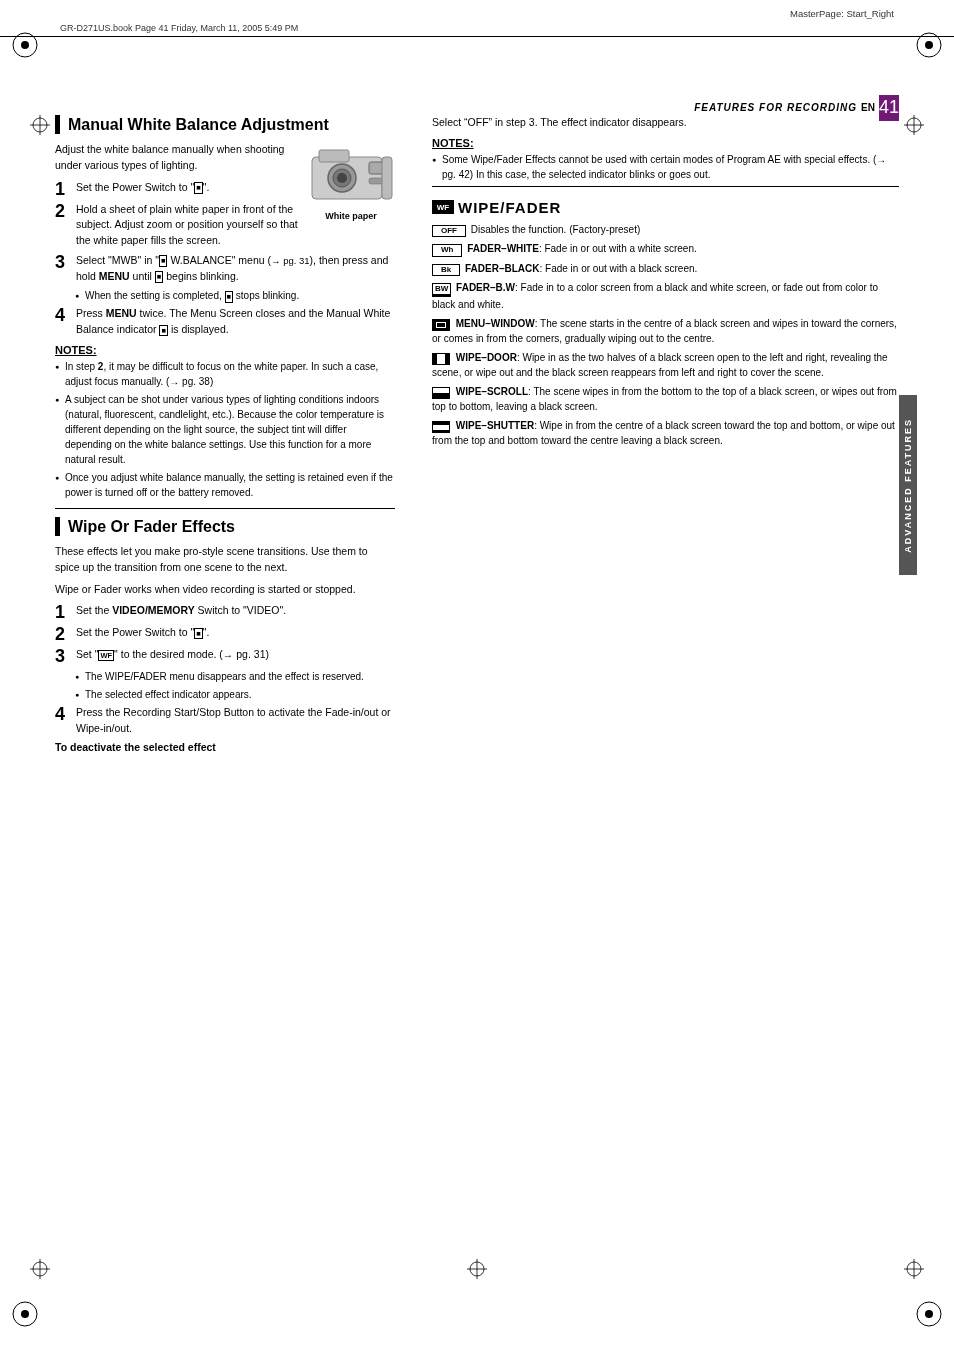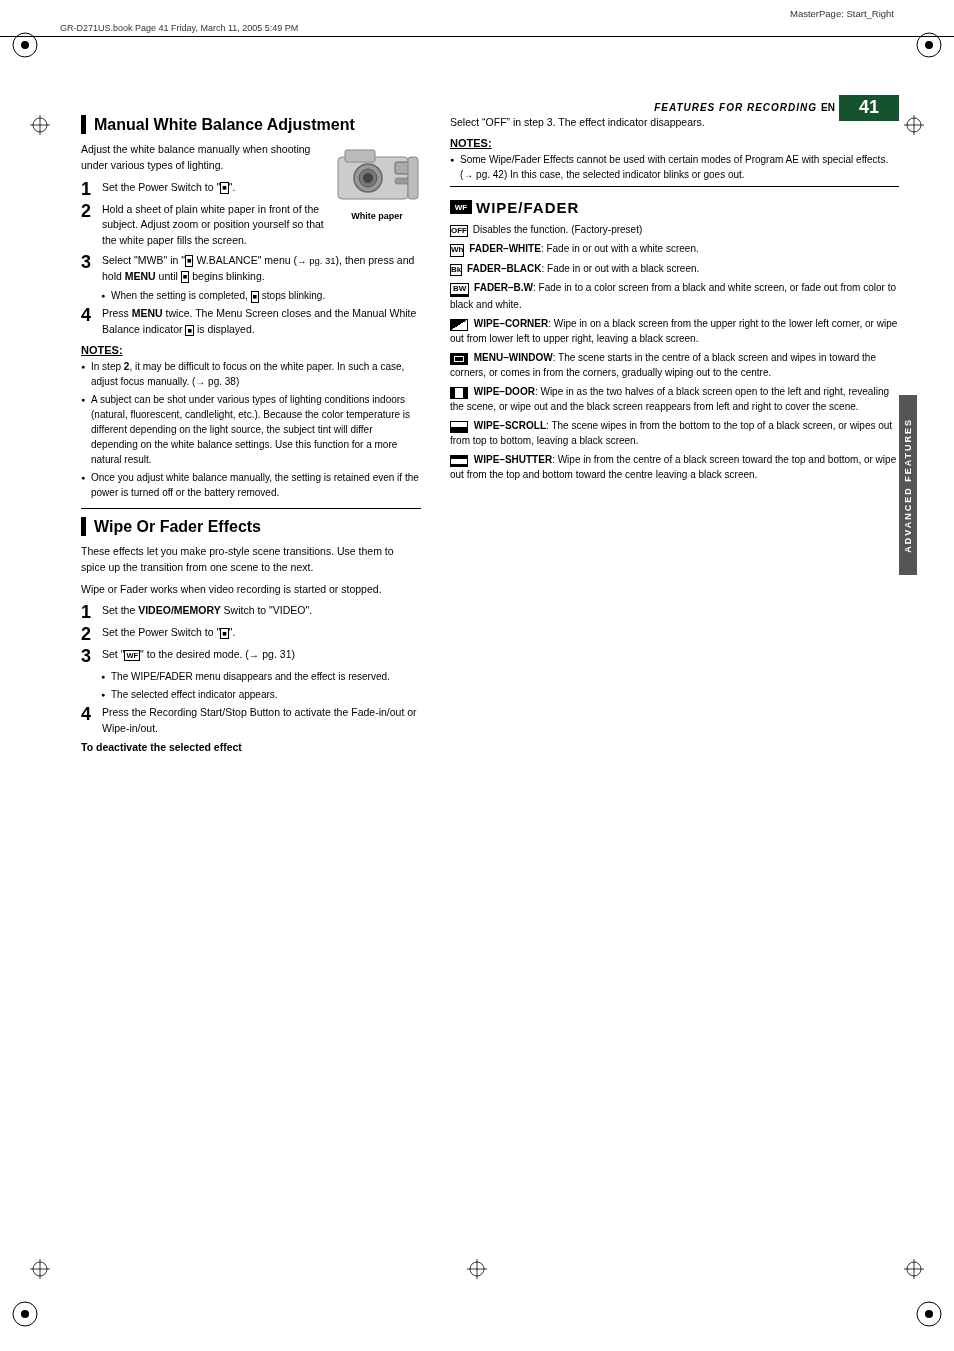--- a/index.html
+++ b/index.html
@@ -53,38 +53,37 @@
       font-size: 10px;
       font-style: italic;
       font-weight: bold;
       letter-spacing: 1px;
     }
     .section-en {
       font-size: 10px;
       font-weight: bold;
     }
     .page-number-box {
-      background: #14532d;
+      background: #701a75;
       color: #fff;
       font-size: 18px;
-      font-weight: bold;
-      padding: 2px 20px;
+      font-weight: normal;
+      padding: 2px 0;
       line-height: 1.2;
     }
 
     
     .main-content {
       position: absolute;
       top: 115px;
       left: 55px;
       right: 55px;
       bottom: 80px;
       display: flex;
-      gap: 29px;
-      margin-left: 26px;
+      gap: 37px;
     }
 
     .left-column {
       flex: 0 0 340px;
       max-width: 340px;
     }
 
     .right-column {
       flex: 1;
     }
@@ -165,21 +164,21 @@
       margin-bottom: 4px;
     }
     .wipe-entry-bold {
       font-weight: bold;
     }
     .wipe-tag {
       display: inline-block;
       border: 1px solid #000;
       font-size: 8px;
       font-weight: bold;
-      padding: 0 0;
+      padding: 0 8px;
       margin-right: 2px;
       line-height: 1.3;
     }
 
     .right-sidebar {
       position: absolute;
       right: 0;
       top: 400px;
       width: 18px;
       height: 200px;
@@ -405,24 +404,20 @@
       <div class="wipe-entry">
         <span class="wipe-tag">Bk</span>
         <span class="wipe-entry-bold">FADER–BLACK</span>: Fade in or out with a black screen.
       </div>
 
       <div class="wipe-entry">
         <span style="display:inline-block; border: 1px solid #000; border-bottom: 3px solid #000; font-size:8px; font-weight:bold; padding:0 2px; margin-right:2px; line-height:1.3;">BW</span>
         <span class="wipe-entry-bold">FADER–B.W</span>: Fade in to a color screen from a black and white screen, or fade out from color to black and white.
       </div>
 
-      <div class="wipe-entry">
-        <span style="display:inline-block; width:18px; height:12px; border:1px solid #000; vertical-align:middle; margin-right:3px; background: linear-gradient(to bottom right, #000 50%, #fff 50%); font-size:7px;"></span>
-        <span class="wipe-entry-bold">WIPE–CORNER</span>: Wipe in on a black screen from the upper right to the lower left corner, or wipe out from lower left to upper right, leaving a black screen.
-      </div>
 
       <div class="wipe-entry">
         <span style="display:inline-block; width:18px; height:12px; border:1px solid #000; vertical-align:middle; margin-right:3px; background: #000; position:relative; overflow:hidden;">
           <span style="position:absolute; top:2px; left:3px; right:3px; bottom:2px; border:1px solid #fff; display:block;"></span>
         </span>
         <span class="wipe-entry-bold">MENU–WINDOW</span>: The scene starts in the centre of a black screen and wipes in toward the corners, or comes in from the corners, gradually wiping out to the centre.
       </div>
 
 
       <div class="wipe-entry">

